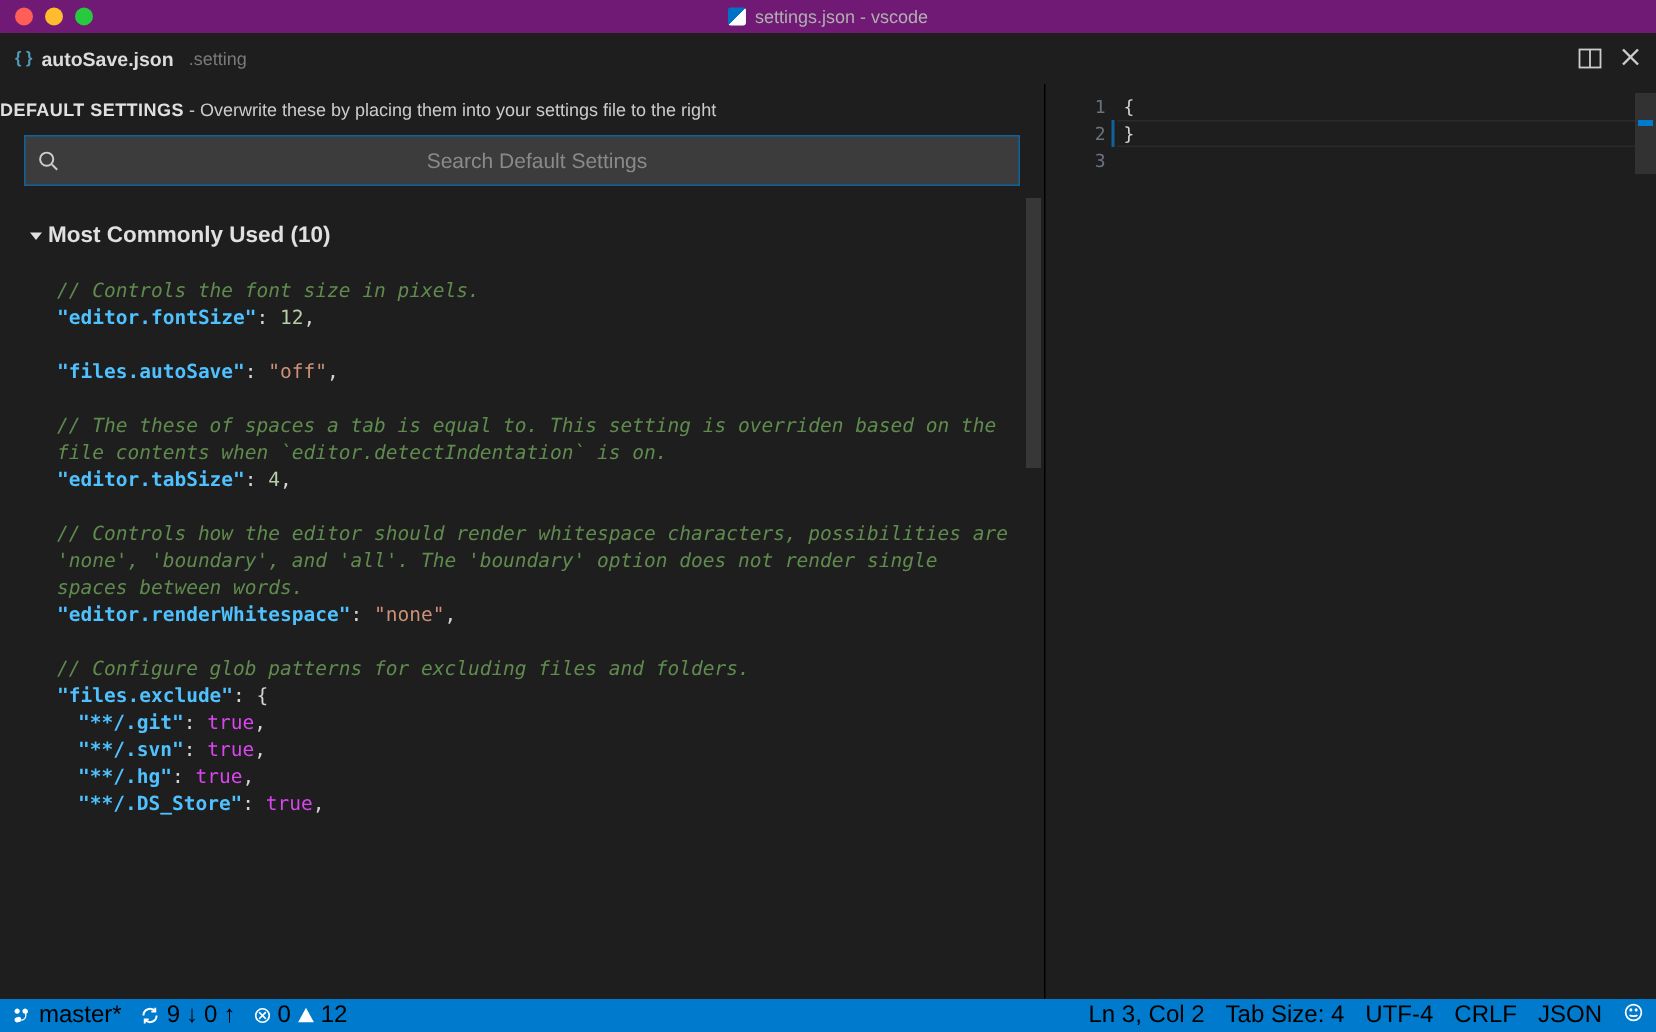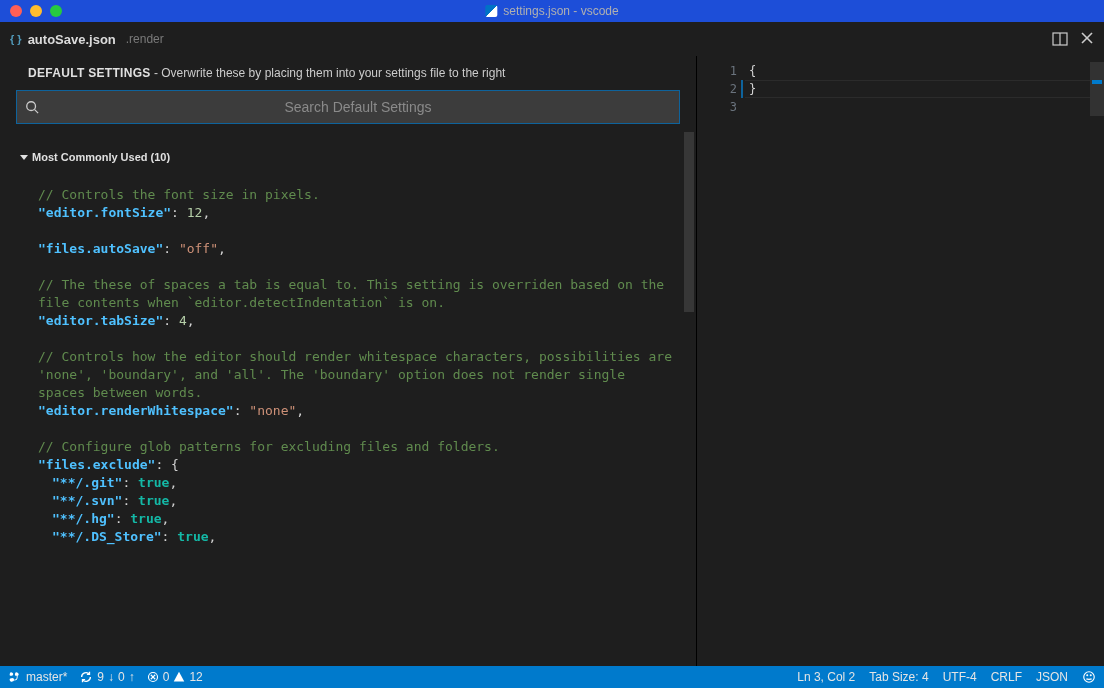--- a/index.html
+++ b/index.html
@@ -7,21 +7,21 @@
     width: 1104px;
     height: 688px;
     background: #1e1e1e;
     font-family: -apple-system, BlinkMacSystemFont, "Segoe UI", sans-serif;
     color: #cccccc;
     overflow: hidden;
     position: relative;
   }
   .titlebar {
     height: 22px;
-    background: #1d4ed8;
+    background: #701a75;
     display: flex;
     align-items: center;
     position: relative;
   }
   .traffic-lights {
     display: flex;
     gap: 8px;
     padding-left: 10px;
   }
   .traffic-light {
@@ -88,21 +88,21 @@
     background: #1e1e1e;
     position: relative;
   }
   .right-pane {
     flex: 1;
     background: #1e1e1e;
     position: relative;
     border-left: 1px solid #000;
   }
   .settings-header {
-    padding: 10px 28px;
+    padding: 10px 0;
     font-size: 12px;
     color: #cccccc;
   }
   .settings-header b { color: #e0e0e0; letter-spacing: .3px;}
   .search-wrap {
     padding: 0 16px 8px 16px;
   }
   .search-box {
     display: flex;
     align-items: center;
@@ -128,41 +128,41 @@
     overflow: hidden;
     padding: 16px 20px 0 20px;
     font-family: Menlo, Monaco, Consolas, monospace;
     font-size: 13px;
     line-height: 18px;
     position: relative;
     background: #1e1e1e;
   }
   .group-header {
     font-family: -apple-system, sans-serif;
-    font-size: 11px;
+    font-size: 15px;
     font-weight: bold;
     color: #e0e0e0;
     margin-bottom: 20px;
     display: flex;
     align-items: center;
     gap: 4px;
   }
   .group-indent { padding-left: 18px; }
   .twistie {
     width: 0; height: 0;
     border-left: 4px solid transparent;
     border-right: 4px solid transparent;
     border-top: 5px solid #e0e0e0;
   }
-  .comment { color: #608b4e; }
+  .comment { color: #608b4e; font-style: italic; }
   .key { color: #4fc1ff; font-weight: bold; }
   .key-inner { color: #4fc1ff; font-weight: bold; }
   .string { color: #ce9178; }
   .number { color: #b5cea8; }
-  .bool { color: #14b8a6; font-weight: bold; }
+  .bool { color: #d946ef; }
   .punct { color: #d4d4d4; }
   .setting-block { margin-bottom: 18px; }
   .scroll-thumb {
     position: absolute;
     right: 2px;
     top: 0;
     width: 10px;
     height: 180px;
     background: rgba(200,200,200,0.15);
   }
@@ -223,22 +223,22 @@
     height: 4px;
     background: #007acc;
   }
   .statusbar {
     position: absolute;
     bottom: 0;
     left: 0;
     width: 100%;
     height: 22px;
     background: #007acc;
-    color: #e5e5e5;
-    font-size: 12px;
+    color: #000000;
+    font-size: 16px;
     display: flex;
     align-items: center;
     padding: 0 8px;
     gap: 12px;
   }
   .statusbar .sb-item { display: flex; align-items: center; gap: 4px; cursor: pointer; }
   .statusbar .right { margin-left: auto; display: flex; gap: 14px; align-items: flex-start;}
   svg { display: block; }
 </style>
 </head>
@@ -253,21 +253,21 @@
   <div class="window-title">
     <span class="window-title-icon"></span>
     <span>settings.json - vscode</span>
   </div>
 </div>
 
 <div class="tabbar">
   <div class="tab">
     <span class="tab-icon">{ }</span>
     <b>autoSave.json</b>
-    <span class="tab-path">.render</span>
+    <span class="tab-path">.setting</span>
   </div>
   <div class="tab-actions">
     <span class="icon">
       <svg width="16" height="16" viewBox="0 0 16 16" fill="none" stroke="#ccc" stroke-width="1.2">
         <rect x="1" y="2" width="14" height="12"></rect>
           <line x1="8" y1="2" x2="8" y2="14"></line>
       </svg>
     </span>
     <span class="icon">
       <svg width="14" height="14" viewBox="0 0 14 14" stroke="#ccc" stroke-width="1.6">

